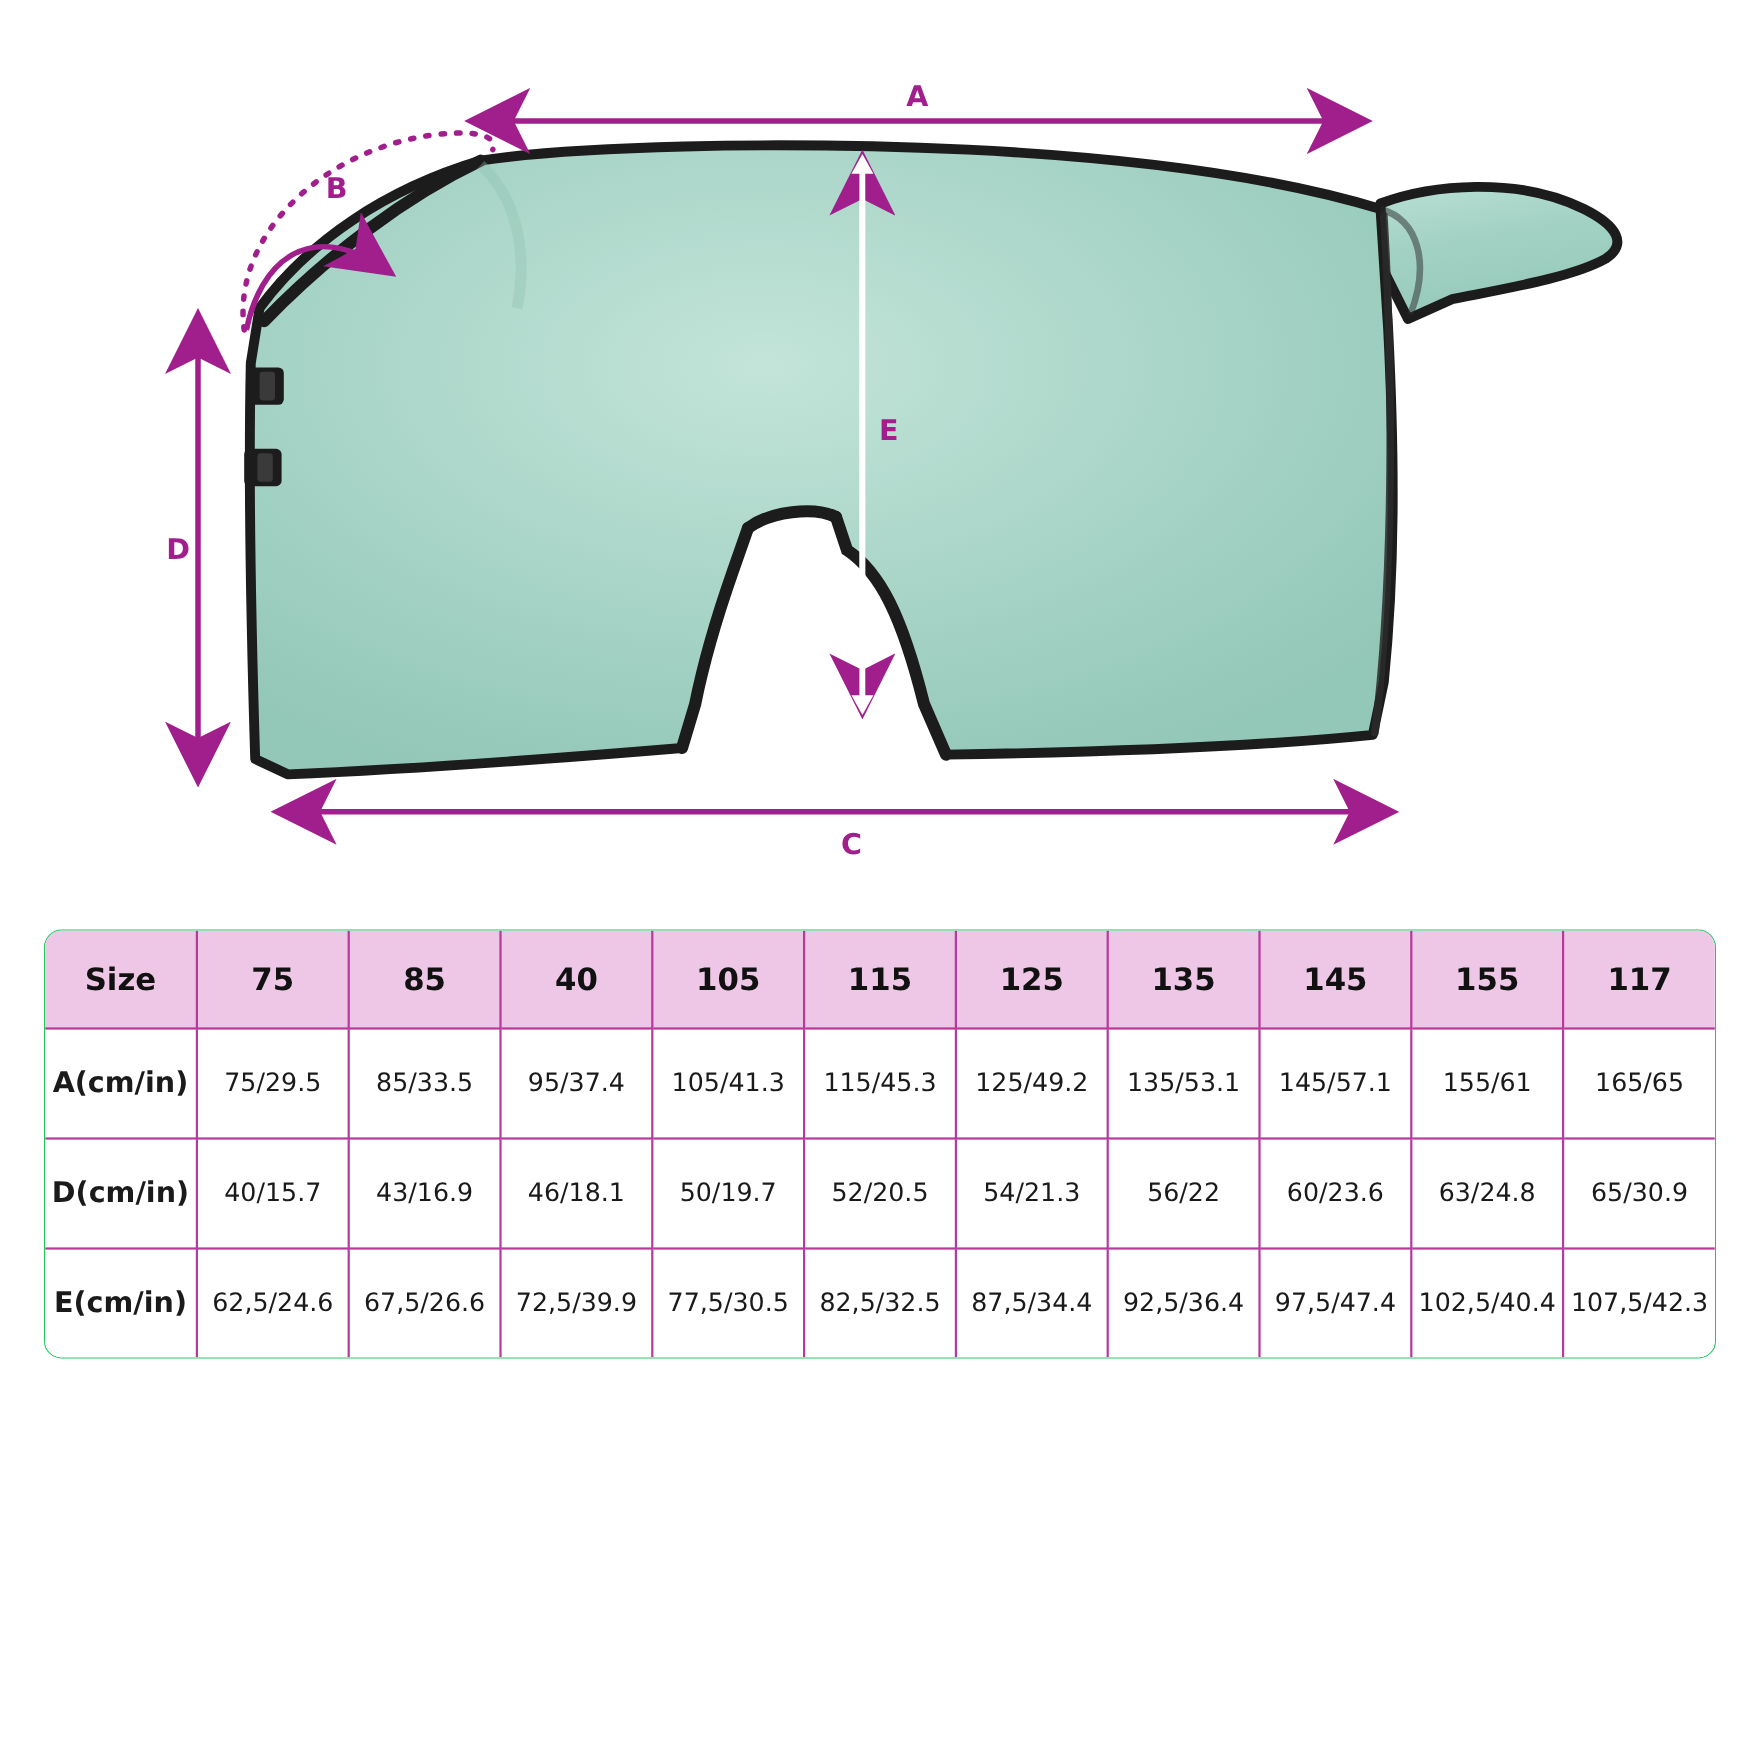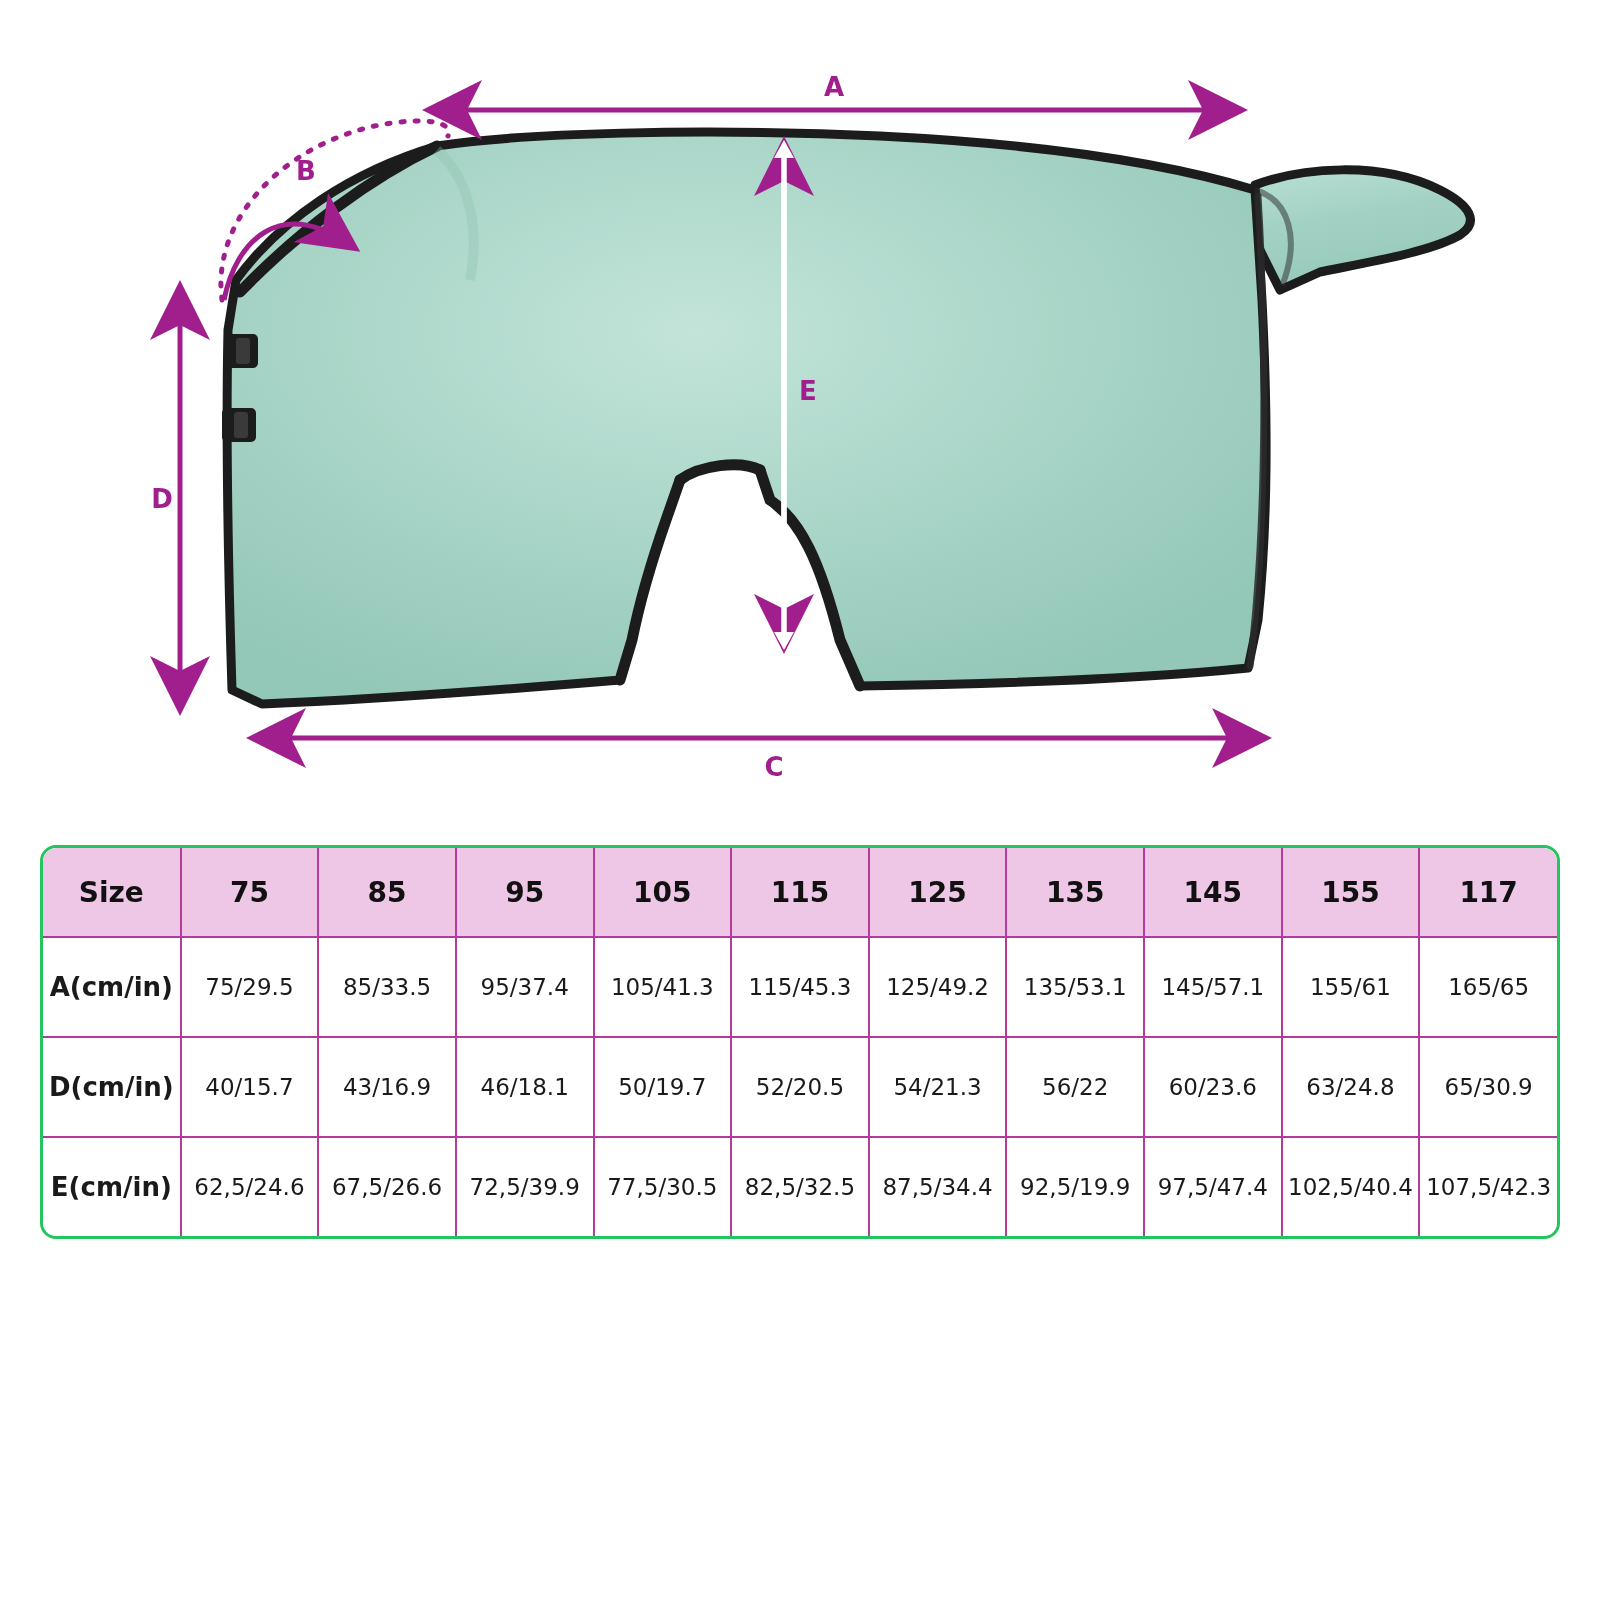--- a/index.html
+++ b/index.html
@@ -63,21 +63,21 @@
     font-size: 23px;
     background: #ffffff;
   }
   table.size-chart tbody td.rowhead {
     font-weight: bold;
     font-size: 26px;
     background: #ffffff;
   }
   
   .table-wrap {
-    border: 3px solid #22c55e;
+    border: 1px solid #22c55e;
     border-radius: 16px;
     overflow: hidden;
     background: #fff;
   }
   .table-wrap table.size-chart {
     border: none;
     width: 100%;
   }
   .table-wrap table.size-chart td:first-child,
   .table-wrap table.size-chart th:first-child {
@@ -199,21 +199,21 @@
 </div>
 
 <div id="table-area">
   <div class="table-wrap">
     <table class="size-chart">
       <thead>
         <tr>
           <th>Size</th>
           <th>75</th>
           <th>85</th>
-          <th>95</th>
+          <th>40</th>
           <th>105</th>
           <th>115</th>
           <th>125</th>
           <th>135</th>
           <th>145</th>
           <th>155</th>
           <th>117</th>
         </tr>
       </thead>
       <tbody>
@@ -244,21 +244,21 @@
           <td>65/30.9</td>
         </tr>
         <tr>
           <td class="rowhead">E(cm/in)</td>
           <td>62,5/24.6</td>
           <td>67,5/26.6</td>
           <td>72,5/39.9</td>
           <td>77,5/30.5</td>
           <td>82,5/32.5</td>
           <td>87,5/34.4</td>
-          <td>92,5/19.9</td>
+          <td>92,5/36.4</td>
           <td>97,5/47.4</td>
           <td>102,5/40.4</td>
           <td>107,5/42.3</td>
         </tr>
       </tbody>
     </table>
   </div>
 </div>
 
 </body></html>

